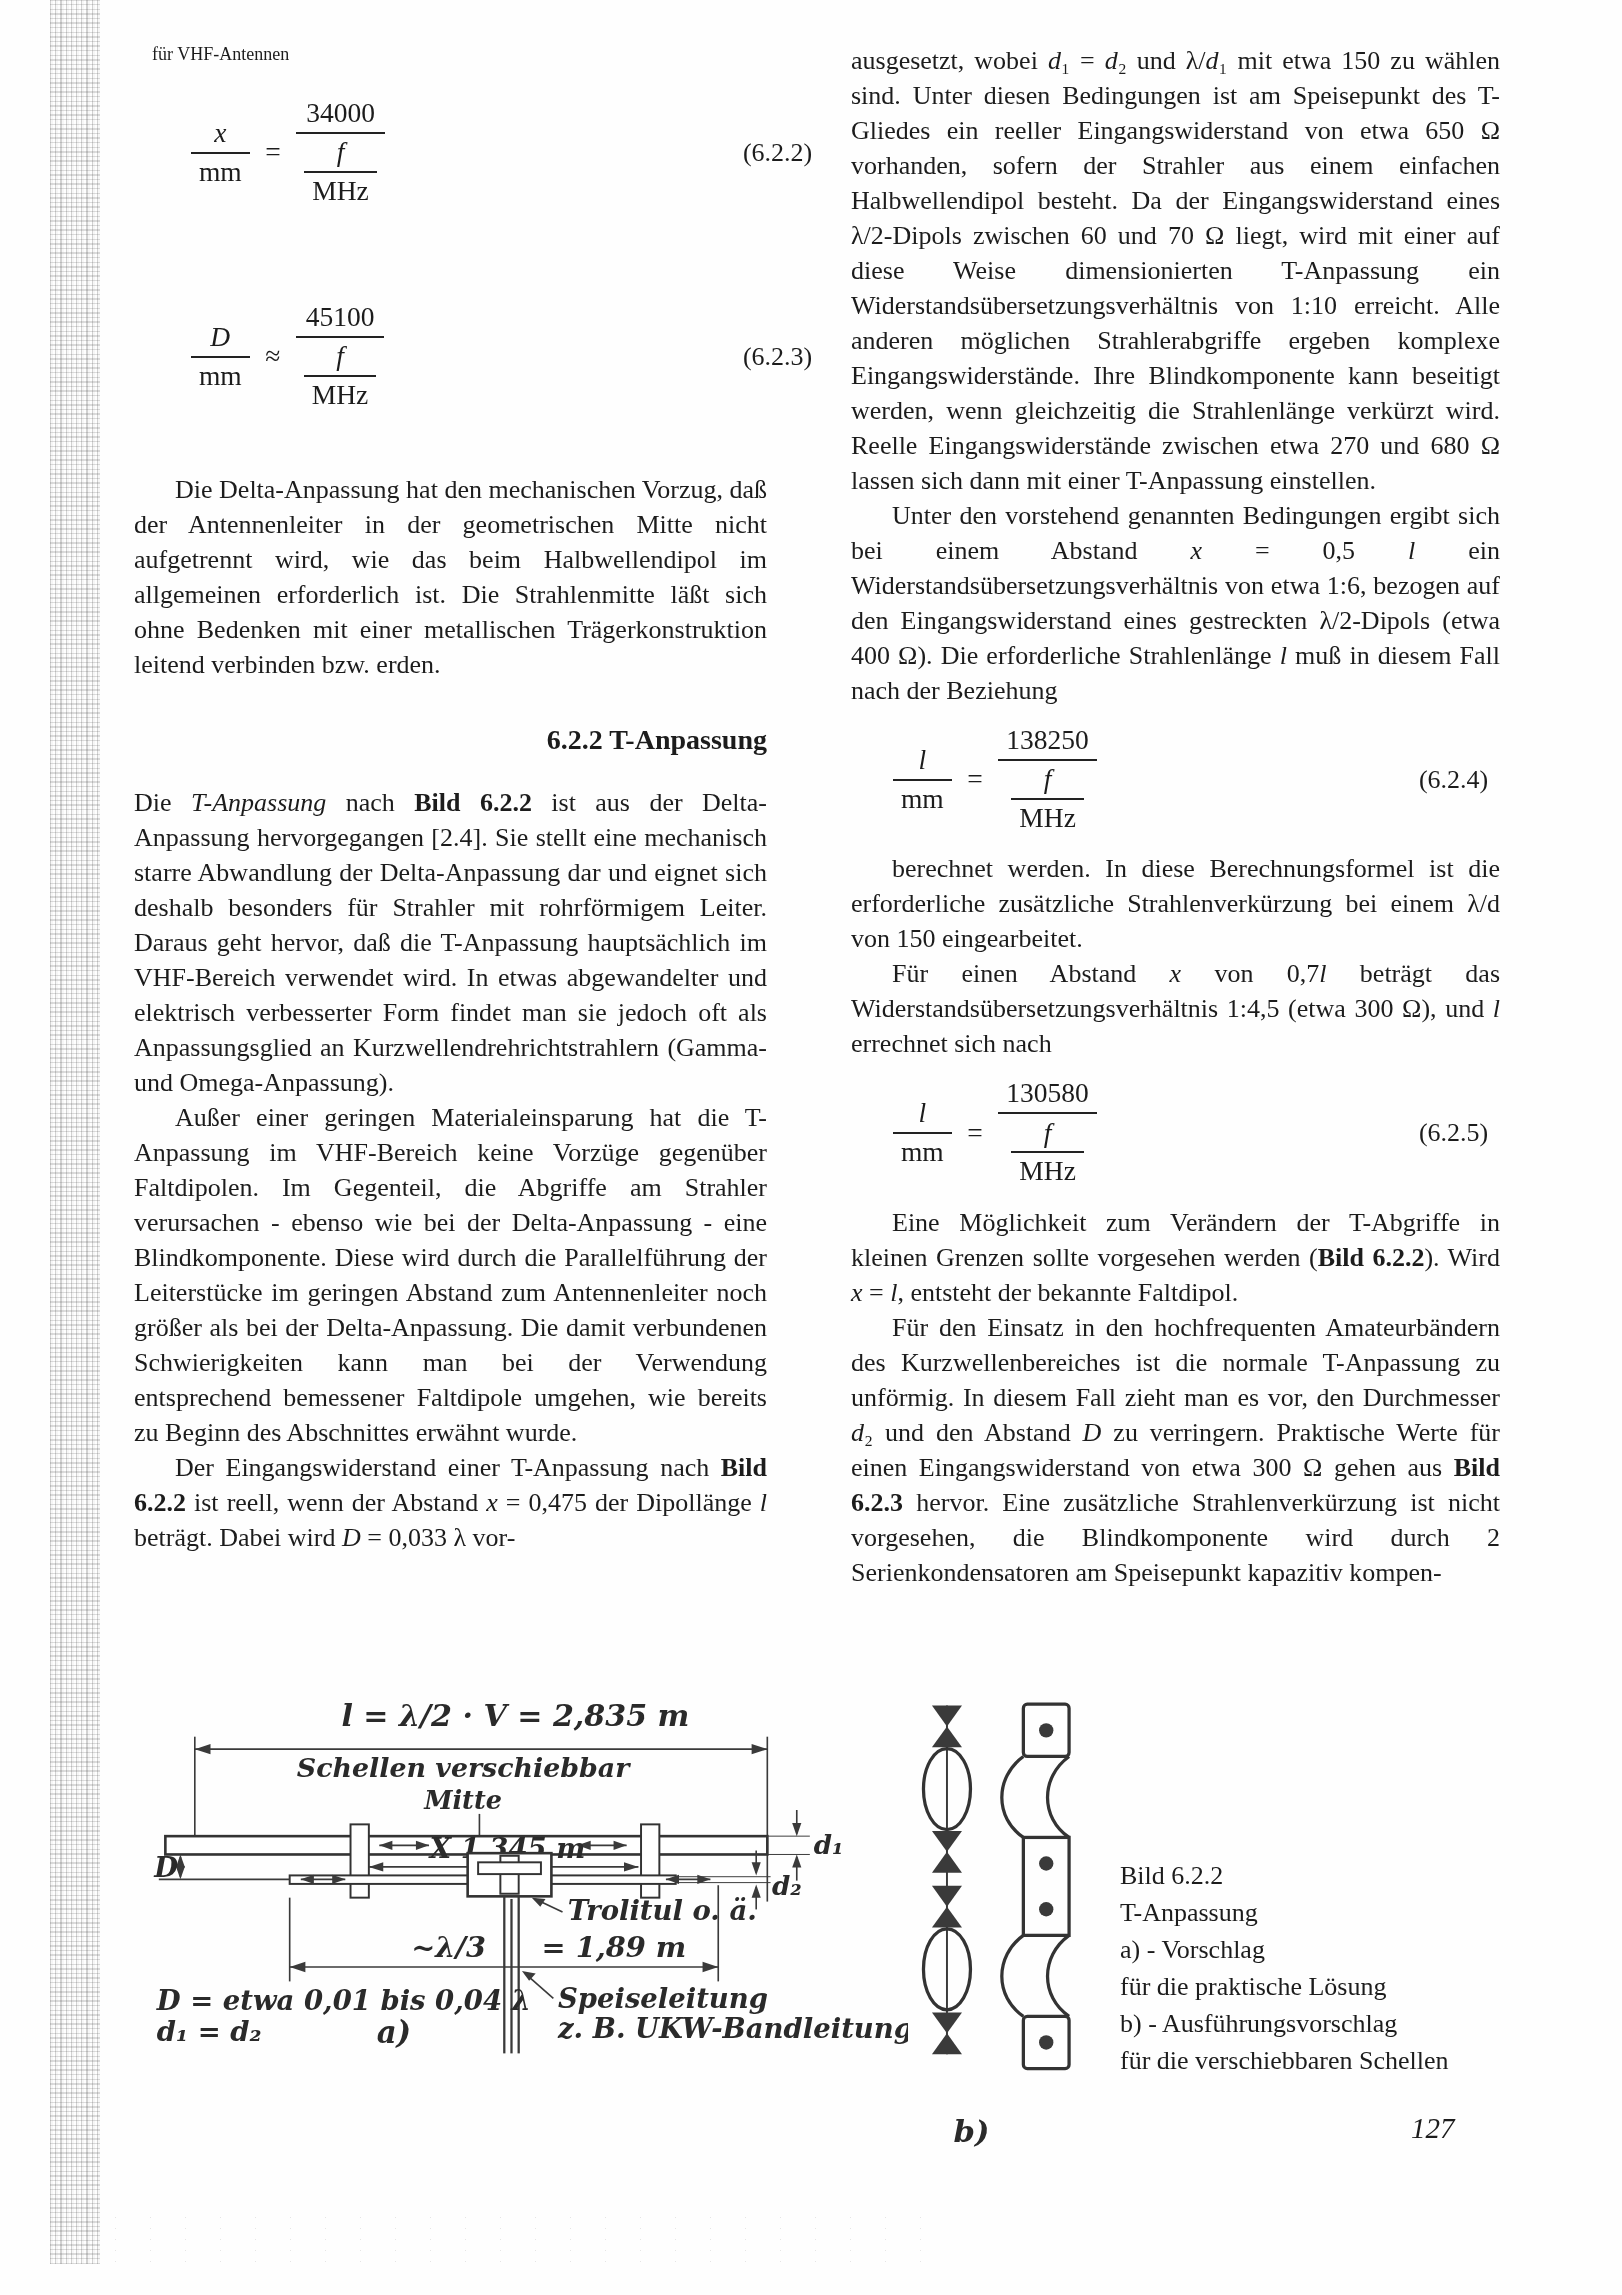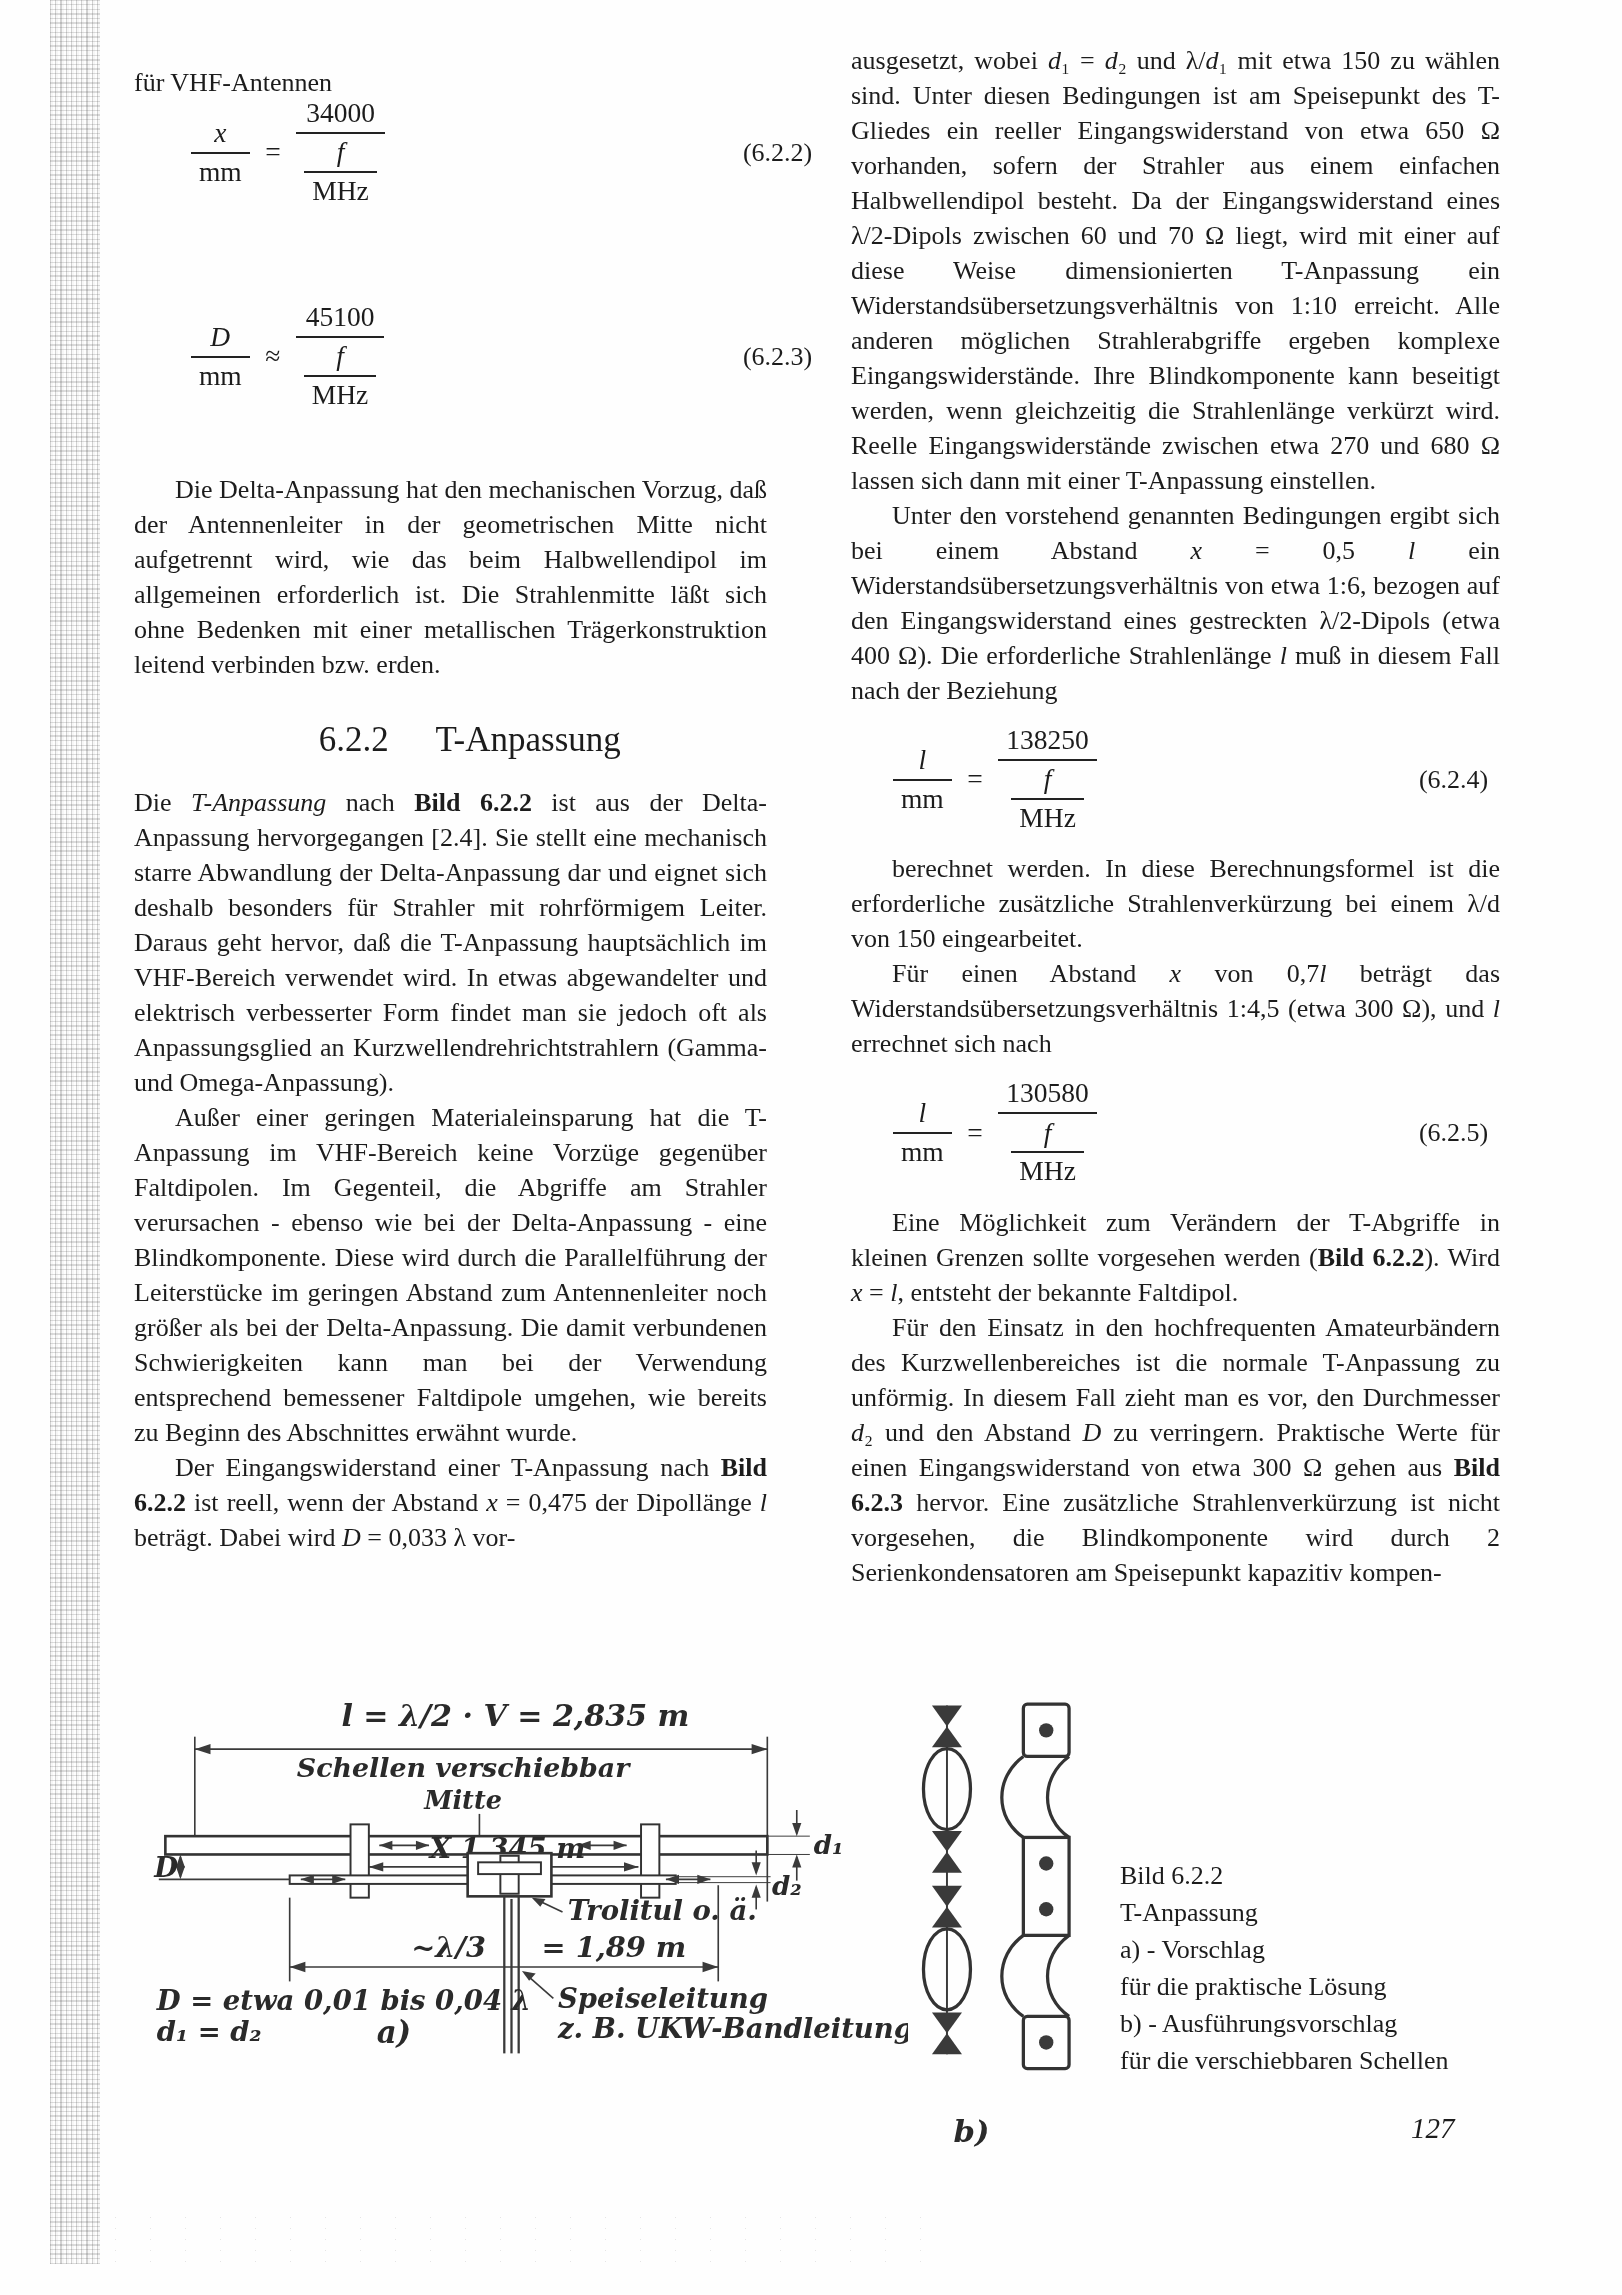--- a/index.html
+++ b/index.html
@@ -16,29 +16,29 @@
     background-image:
       repeating-linear-gradient(90deg, rgba(40,40,40,.28) 0 1.3px, rgba(150,150,150,.10) 1.3px 3.3px, rgba(255,255,255,0) 3.3px 5.2px),
       repeating-linear-gradient(0deg, rgba(0,0,0,.18) 0 1.3px, rgba(255,255,255,0) 1.3px 4.6px);
     opacity:.75;
   }
   .speckle{
     position:absolute;left:98px;top:2212px;width:851px;height:52px;
     background-image:radial-gradient(circle, rgba(0,0,0,.55) 0.7px, transparent 1px);
     background-size:35px 11px;opacity:.18;
   }
-  .header-line{position:absolute;left:134px;top:44px;font-size:26px;margin-top:24px;}
+  .header-line{position:absolute;left:152px;top:44px;font-size:18px;}
   .col{position:absolute;text-align:justify;font-size:26px;line-height:35px;}
   #col-left{left:134px;top:472px;width:633px;}
   #col-right{left:851px;top:43px;width:649px;}
   .para{margin:0;}
   .indent{text-indent:41px;}
   .it{font-style:italic;}
   h2.sec{
-    font-size:35px;font-weight:normal;margin:41px 0 29px 0;text-align:center;line-height:33px;
+    font-size:28px;font-weight:bold;margin:41px 0 29px 0;text-align:right;line-height:33px;
   }
   h2.sec .num{display:inline-block;min-width:147px;}
   
   .eq{position:relative;display:flex;align-items:center;padding:17px 0 17px 42px;font-size:27.5px;line-height:1.05;}
   .eq.abs{position:absolute;left:149px;width:633px;padding-top:0;padding-bottom:0;}
   .frac{display:flex;flex-direction:column;align-items:center;}
   .frac .bar{border-top:2px solid #222;align-self:stretch;height:0;margin:3.3px 0;}
   .frac .num,.frac .den{padding:0.7px 7.9px;text-align:center;}
   .rel{margin:0 15.7px;}
   .eq .tag{position:absolute;right:11.8px;top:50%;transform:translateY(-50%);font-size:26px;margin-left:40px;}

